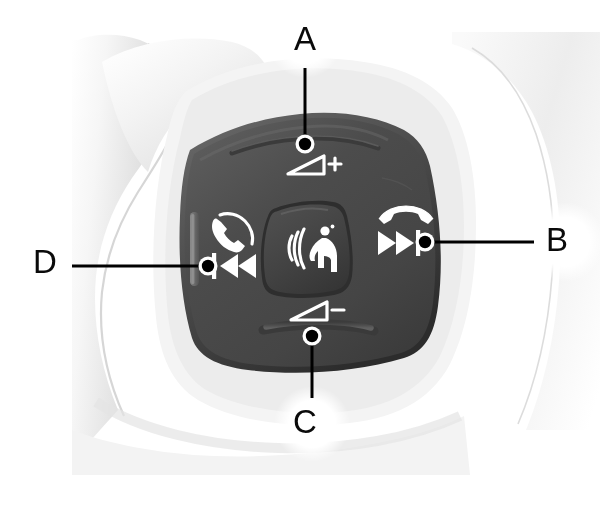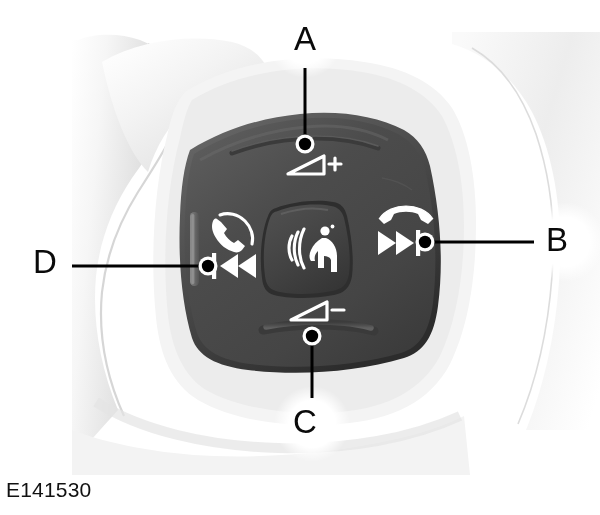--- a/index.html
+++ b/index.html
@@ -257,15 +257,14 @@
       <circle cx="208" cy="266" r="9.5" fill="#ffffff"></circle>
       <circle cx="208" cy="266" r="6.2" fill="#000000"></circle>
     </g>
   </svg>
 
   <div class="callout-label" id="label-A">A</div>
   <div class="callout-label" id="label-B">B</div>
   <div class="callout-label" id="label-C">C</div>
   <div class="callout-label" id="label-D">D</div>
 
-  <div class="fig-ref">E141530</div>
 
 </div>
 
 </body></html>

